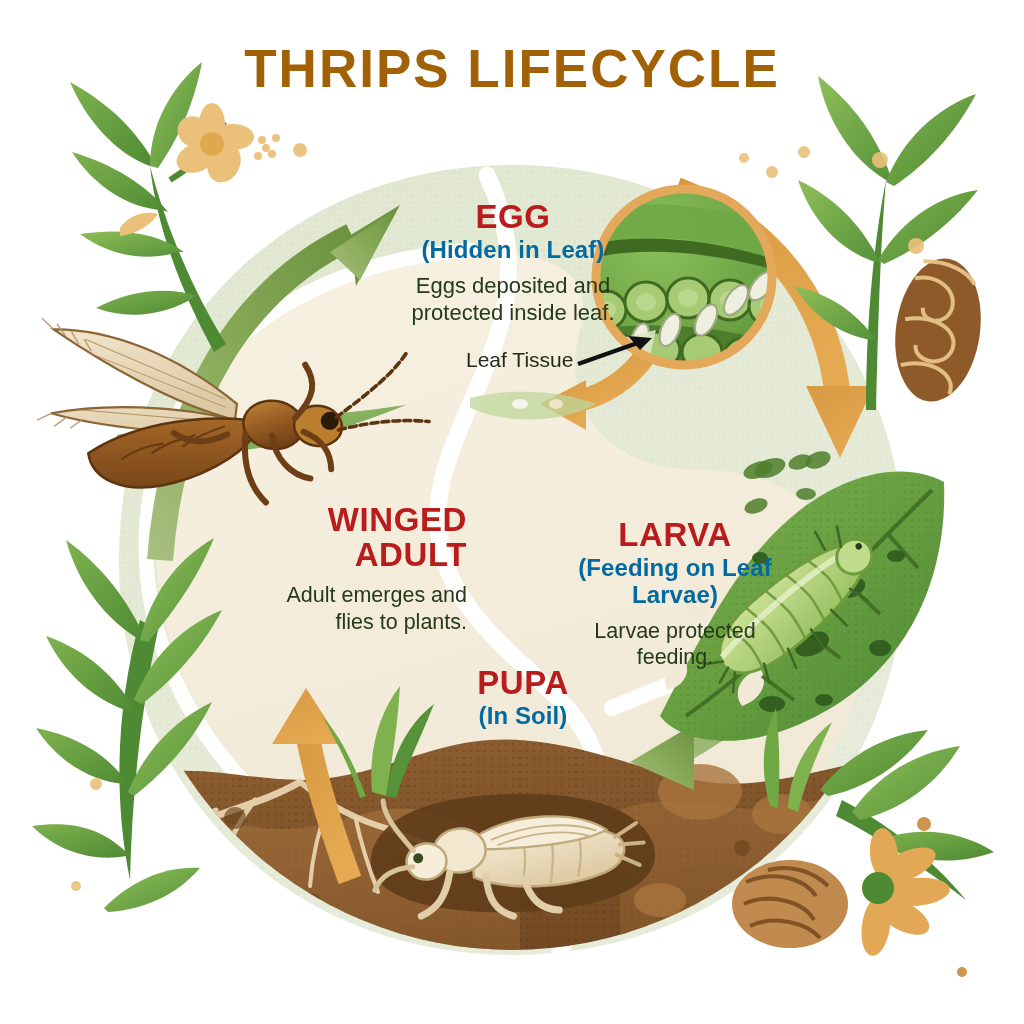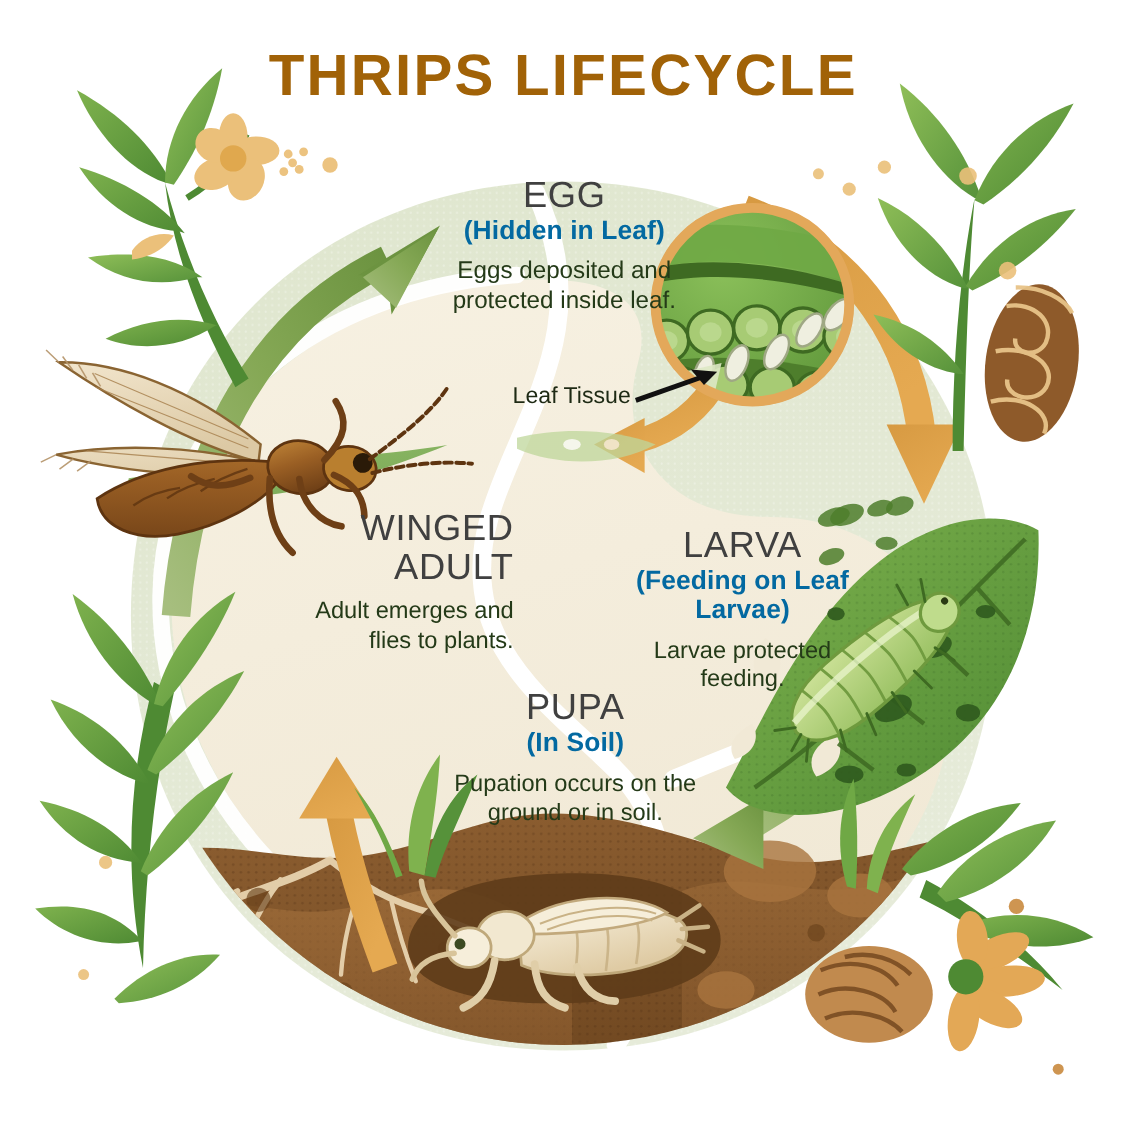--- a/index.html
+++ b/index.html
@@ -14,22 +14,23 @@
 
   .ttl{
     position:absolute;left:0;top:38px;width:1024px;text-align:center;
     font-size:53px;font-weight:bold;letter-spacing:2.0px;
     color:#a16207;font-family:"Liberation Sans", sans-serif;
     text-shadow:1px 1px 0 rgba(255,255,255,.35);
   }
 
   .stage-block{position:absolute;text-align:center;}
   .hdr{
-    font-size:33px;font-weight:normal;color:#404040;line-height:1.06;
+    font-size:33px;font-weight:bold;color:#b91c1c;line-height:1.06;
     letter-spacing:.6px;
+    margin-top:40px;
   }
   .sub{
     font-size:24px;font-weight:bold;color:#0369a1;line-height:1.12;
     letter-spacing:.1px;margin-top:2px;
   }
   .desc{
     font-size:21.5px;color:#243A18;line-height:1.22;margin-top:9px;
     font-weight:400;
   }
 
@@ -583,21 +584,20 @@
 
   <div id="larva-block" class="stage-block">
     <div class="hdr">LARVA</div>
     <div class="sub">(Feeding on Leaf Larvae)</div>
     <div class="desc">Larvae protected feeding.</div>
   </div>
 
   <div id="pupa-block" class="stage-block">
     <div class="hdr">PUPA</div>
     <div class="sub">(In Soil)</div>
-    <div class="desc">Pupation occurs on the ground or in soil.</div>
   </div>
 
   <div id="adult-block" class="stage-block">
     <div class="hdr">WINGED ADULT</div>
     <div class="desc">Adult emerges and flies to plants.</div>
   </div>
 
   <div id="leaf-tissue-label" class="callout">Leaf Tissue</div>
 </div>
 

